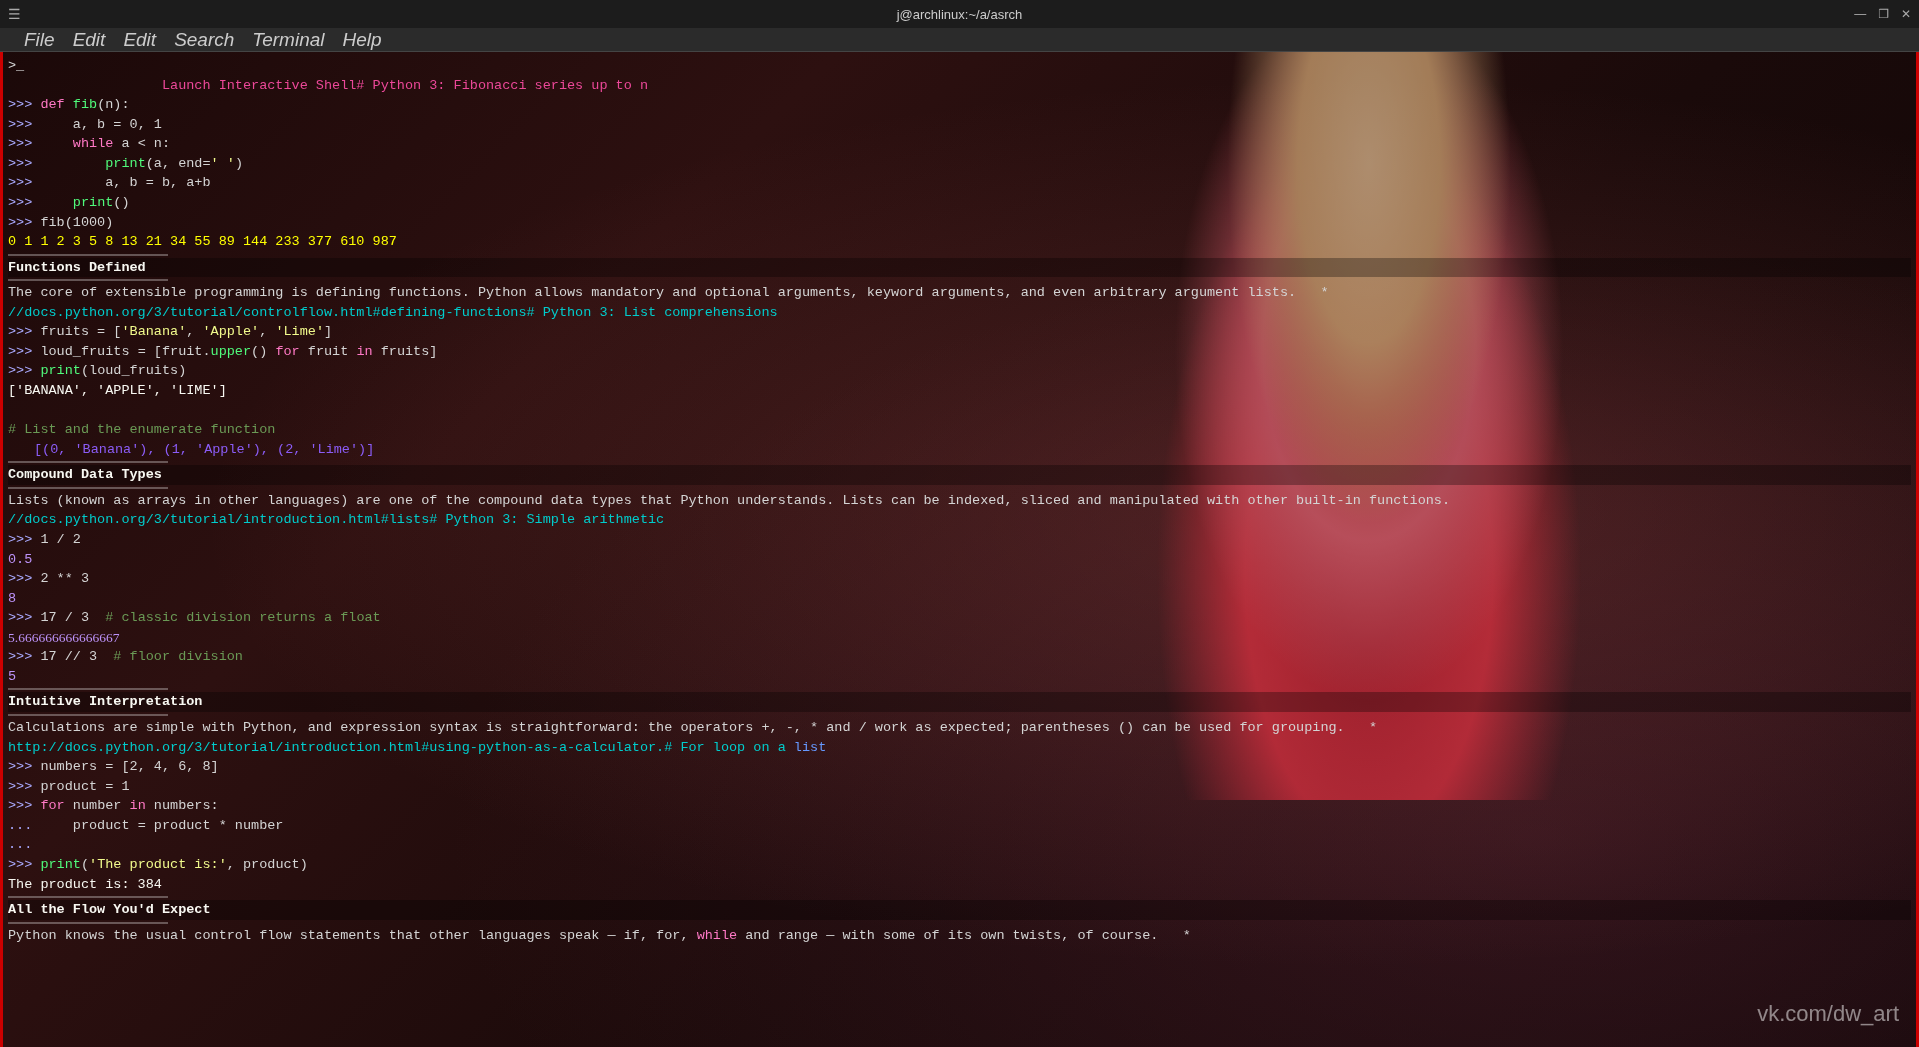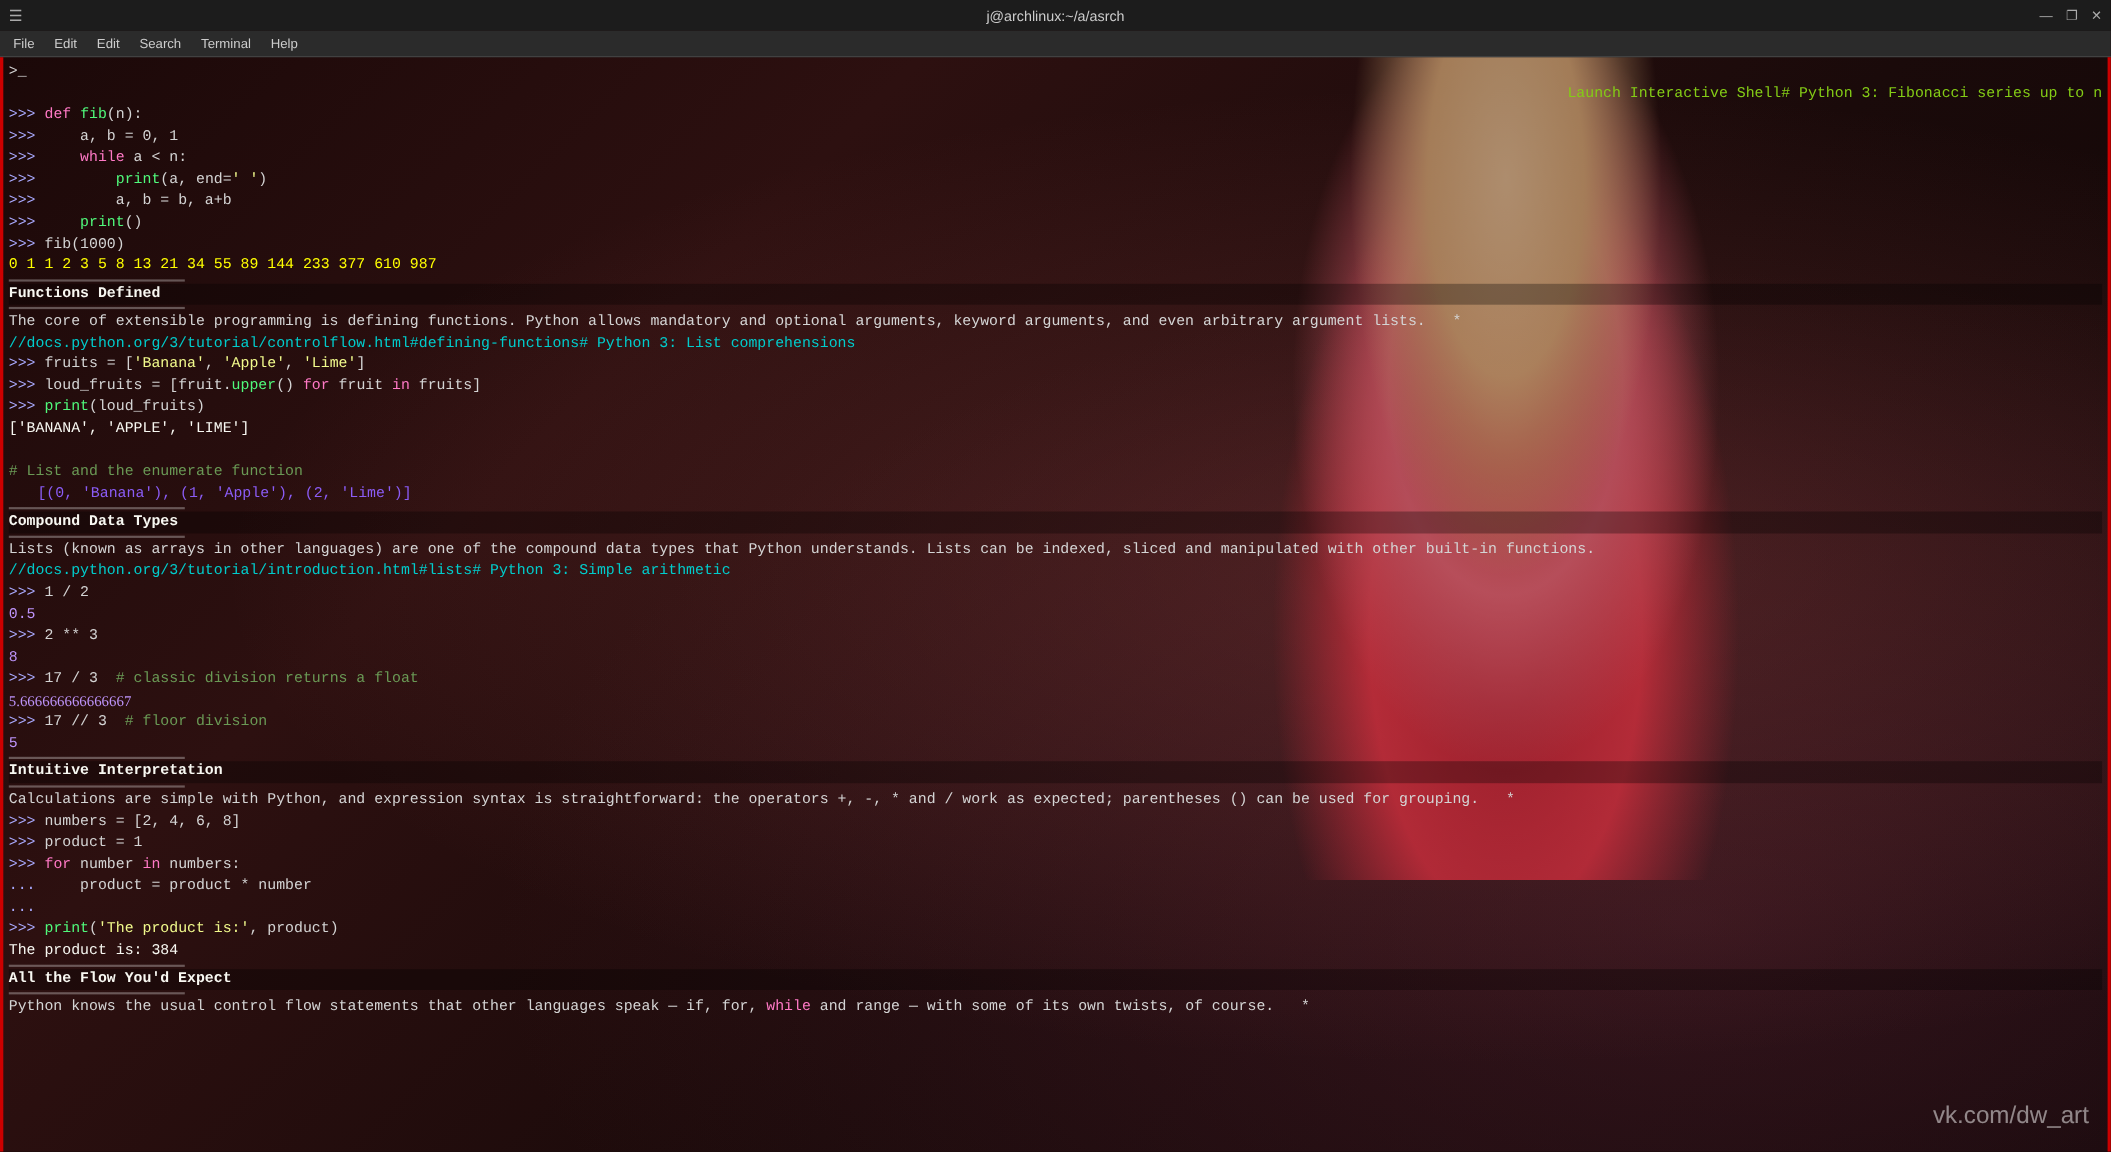--- a/index.html
+++ b/index.html
@@ -55,26 +55,27 @@
     }
 
     
     .menubar {
       position: relative;
       z-index: 10;
       background: #2b2b2b;
       height: 24px;
       display: flex;
       align-items: center;
-      padding: 0 4px;
+      padding: 0 16px;
       gap: 2px;
       font-family: sans-serif;
-      font-size: 12px;
+      font-size: 19px;
       color: #ccc;
       border-bottom: 1px solid #444;
+      font-style: italic;
     }
     .menubar span {
       padding: 2px 8px;
       cursor: pointer;
     }
 
     
     .terminal {
       position: relative;
       z-index: 5;
@@ -175,21 +176,21 @@
   <span>Terminal</span>
   <span>Help</span>
 </div>
 
 <div class="red-border"></div>
 <div class="red-border-right"></div>
 
 <div class="terminal">
 
   <span class="line prompt">&gt;_</span>
-  <span class="line" style="text-align:right;display:block;color:#84cc16;">                   Launch Interactive Shell# Python 3: Fibonacci series up to n</span>
+  <span class="line" style="text-align:left;display:block;color:#ec4899;">                   Launch Interactive Shell# Python 3: Fibonacci series up to n</span>
   <span class="line"><span style="color:#aaaaff">&gt;&gt;&gt;</span> <span style="color:#ff79c6">def</span> <span style="color:#50fa7b">fib</span>(n):</span>
   <span class="line"><span style="color:#aaaaff">&gt;&gt;&gt;</span>     a, b = 0, 1</span>
   <span class="line"><span style="color:#aaaaff">&gt;&gt;&gt;</span>     <span style="color:#ff79c6">while</span> a &lt; n:</span>
   <span class="line"><span style="color:#aaaaff">&gt;&gt;&gt;</span>         <span style="color:#50fa7b">print</span>(a, end=<span style="color:#f1fa8c">' '</span>)</span>
   <span class="line"><span style="color:#aaaaff">&gt;&gt;&gt;</span>         a, b = b, a+b</span>
   <span class="line"><span style="color:#aaaaff">&gt;&gt;&gt;</span>     <span style="color:#50fa7b">print</span>()</span>
   <span class="line"><span style="color:#aaaaff">&gt;&gt;&gt;</span> fib(1000)</span>
   <span class="line" style="color:#ffff00;">0 1 1 2 3 5 8 13 21 34 55 89 144 233 377 610 987</span>
   <span class="section-divider"></span>
   <span class="line section-title">Functions Defined</span>
@@ -213,20 +214,21 @@
   <span class="line"><span style="color:#aaaaff">&gt;&gt;&gt;</span> 2 ** 3</span>
   <span class="line" style="color:#bd93f9;">8</span>
   <span class="line"><span style="color:#aaaaff">&gt;&gt;&gt;</span> 17 / 3  <span style="color:#6a9955"># classic division returns a float</span></span>
   <span class="line" style="color:#bd93f9;font-family:Liberation Serif, serif;">5.666666666666667</span>
   <span class="line"><span style="color:#aaaaff">&gt;&gt;&gt;</span> 17 // 3  <span style="color:#6a9955"># floor division</span></span>
   <span class="line" style="color:#bd93f9;">5</span>
   <span class="section-divider"></span>
   <span class="line section-title">Intuitive Interpretation</span>
   <span class="section-divider"></span>
   <span class="line desc-text">Calculations are simple with Python, and expression syntax is straightforward: the operators +, -, * and / work as expected; parentheses () can be used for grouping.   *</span>
+  <span class="line link">http://docs.python.org/3/tutorial/introduction.html#using-python-as-a-calculator.# For loop on a <span style="color:#6699ff">list</span></span>
   <span class="line"><span style="color:#aaaaff">&gt;&gt;&gt;</span> numbers = [2, 4, 6, 8]</span>
   <span class="line"><span style="color:#aaaaff">&gt;&gt;&gt;</span> product = 1</span>
   <span class="line"><span style="color:#aaaaff">&gt;&gt;&gt;</span> <span style="color:#ff79c6">for</span> number <span style="color:#ff79c6">in</span> numbers:</span>
   <span class="line"><span style="color:#aaaaff">...</span>     product = product * number</span>
   <span class="line"><span style="color:#aaaaff">...</span></span>
   <span class="line"><span style="color:#aaaaff">&gt;&gt;&gt;</span> <span style="color:#50fa7b">print</span>(<span style="color:#f1fa8c">'The product is:'</span>, product)</span>
   <span class="line" style="color:#f8f8f2;">The product is: 384</span>
   <span class="section-divider"></span>
   <span class="line section-title">All the Flow You'd Expect</span>
   <span class="section-divider"></span>

